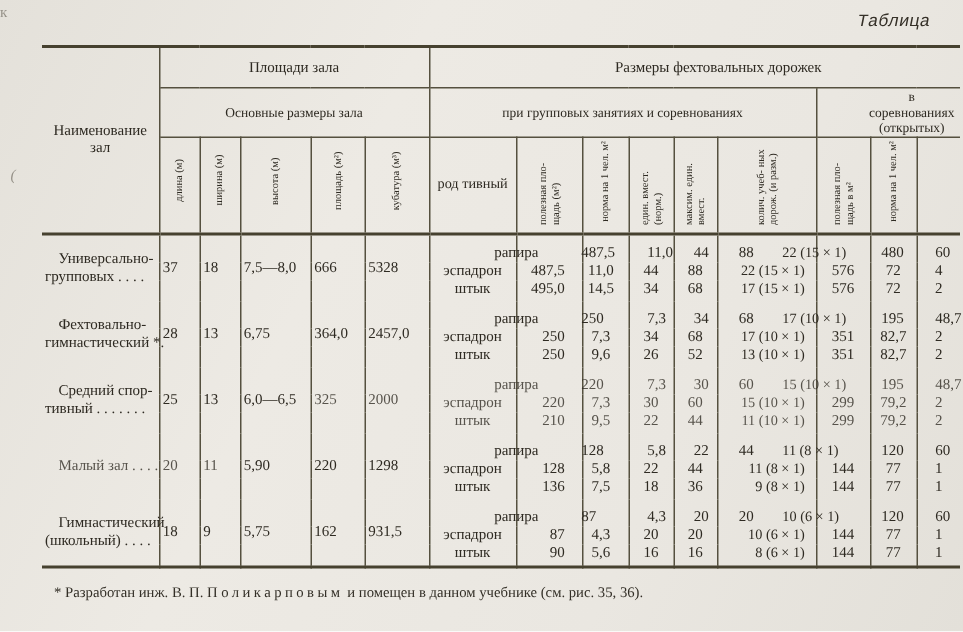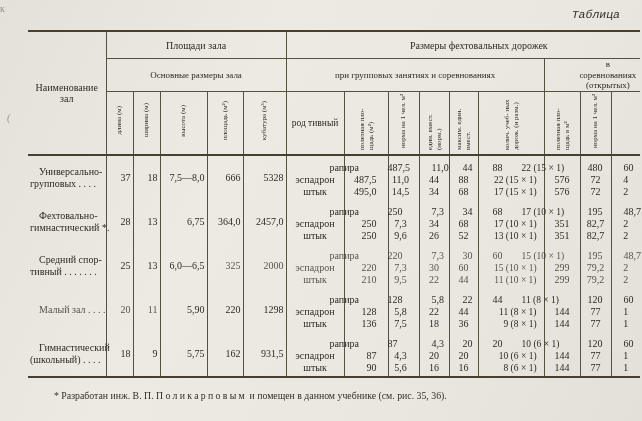--- a/index.html
+++ b/index.html
@@ -41,31 +41,31 @@
     writing-mode:vertical-rl;transform:rotate(180deg);
     font-size:7px;line-height:8.5px;text-align:left;
     max-height:58px;white-space:normal;
   }
   .weapon-h{font-size:9.5px;}
   
   .t tbody td{font-size:10px;line-height:12px;white-space:nowrap;border-right:1px solid #55503f;}
   .t tbody td.lastcol{border-right:none;}
   .name-cell{text-align:left;padding-left:3px;font-size:10px;line-height:12px;white-space:normal;}
   .name-cell .nl0{padding-left:9px;}
-  .dim-cell{text-align:right;}
+  .dim-cell{text-align:left;}
   .weapon-cell{text-align:center;font-size:9.5px;}
   .val{text-align:center;}
   .val.c0{text-align:right;padding-right:11px;}
   .val.c1{text-align:center;padding-right:8px;}
   .val.c4{text-align:right;padding-right:7px;font-size:9.5px;}
   tr.grp-first td.sub{padding-top:6px;padding-left:43px;}
   tr.grp-last td.sub{padding-bottom:2px;}
   .faded{color:#9b968a;opacity:.78;filter:blur(0.35px);}
   .footnote{
-    position:absolute;left:54px;top:390px;right:10px;
+    position:absolute;left:36px;top:390px;right:10px;
     font-size:9.8px;color:#332f27;
   }
   .footnote .spaced{letter-spacing:2.3px;}
 </style>
 </head>
 <body>
 
 <div class="page">
 
   <div class="caption">Таблица</div>

